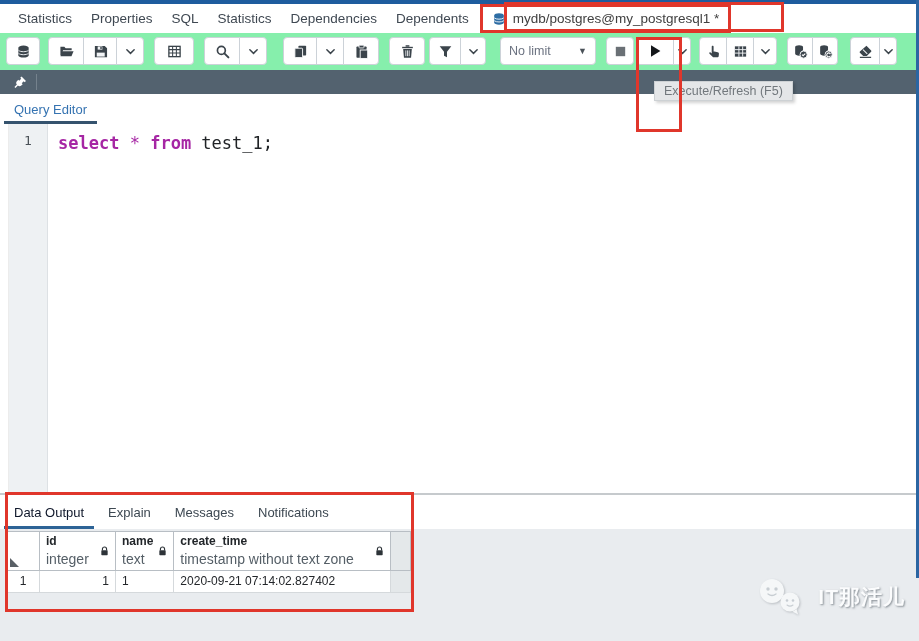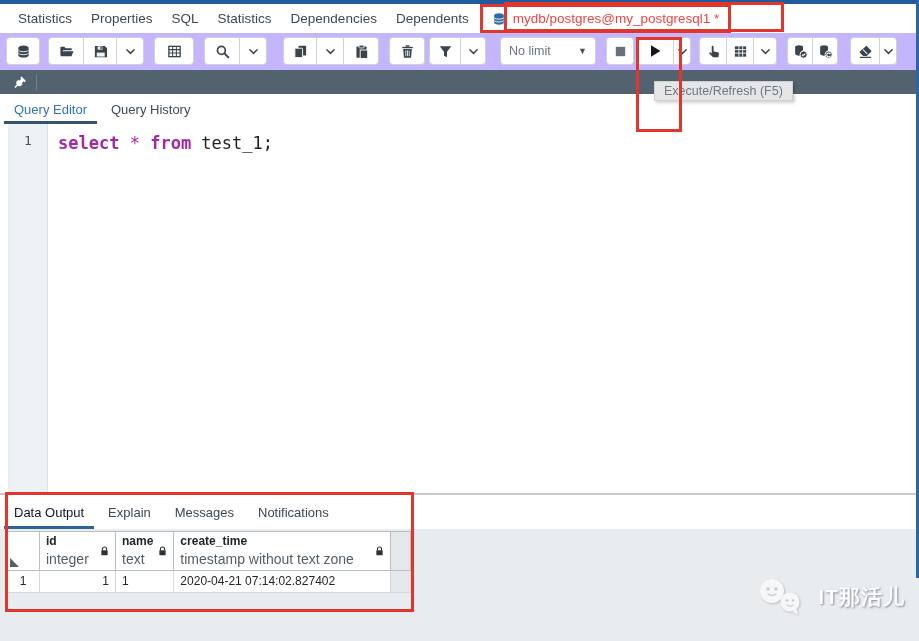--- a/index.html
+++ b/index.html
@@ -16,24 +16,24 @@
     border-bottom:1px solid #d8dcdf;display:flex;align-items:center;
   }
   .mtab{
     margin-left:19px;font-size:13.5px;color:#3f4852;white-space:nowrap;cursor:default;
   }
   .mtab:first-child{margin-left:18px;}
   .activetab{
     margin-left:11px;height:29px;box-sizing:border-box;border:3px solid #e0362b;
     display:flex;align-items:center;gap:7px;padding:0 9px;background:#fff;
   }
-  .activetab .lbl{font-size:13.5px;color:#ef4444;white-space:nowrap;}
+  .activetab .lbl{font-size:13.5px;color:#404040;white-space:nowrap;}
   
   .toolbar{
-    position:absolute;left:0;top:33px;width:919px;height:37px;background:#c4b5fd;
+    position:absolute;left:0;top:33px;width:919px;height:37px;background:#86efac;
     display:flex;align-items:flex-start;padding-top:4px;box-sizing:border-box;
   }
   .tbgroup{display:flex;flex:0 0 auto;}
   .tb{
     height:28px;box-sizing:border-box;background:#fff;border:1px solid #ccd2d8;
     display:flex;align-items:center;justify-content:center;margin-left:-1px;padding:0;cursor:pointer;
   }
   .tb:first-child{margin-left:0;border-top-left-radius:4px;border-bottom-left-radius:4px;}
   .tb:last-child{border-top-right-radius:4px;border-bottom-right-radius:4px;}
   .tb svg{display:block;}
@@ -361,21 +361,20 @@
   <span class="plug" style="display: flex;">
       <svg width="15" height="15" viewBox="0 0 16 16">
         <path fill="#fff" d="M10.2 1.6L8.8 3l1 1-2.1 2.1-1-1-1.5 1.5c-1 1-1 2.6 0 3.6L2.6 12.8l1.1 1.1 2.6-2.6c1 1 2.6 1 3.6 0l1.5-1.5-1-1L12.5 6.7l1 1L14.9 6.3z"></path>
       </svg>
     </span>
   <span class="sep"></span>
 </div>
 
 <div class="edtabs">
   <div class="edtab active">Query Editor</div>
-  <div class="edtab">Query History</div>
 </div>
 
 <div class="editor">
   <div class="lstrip"></div>
   <div class="gutter">
     <span>1</span>
   </div>
   <div class="codeline"><span class="kw">select</span><span> </span><span class="op">*</span><span> </span><span class="kw">from</span><span> test_1;</span></div>
 </div>
 
@@ -423,21 +422,21 @@
                 <rect x="3.4" y="7" width="9.2" height="7" rx="1" fill="#2d3338"></rect>
               </svg>
             </span>
       </td>
       <td class="c-fill"></td>
     </tr>
     <tr class="drow">
       <td class="rnum">1</td>
       <td class="vr">1</td>
       <td class="vl">1</td>
-      <td class="vl">2020-04-21 07:14:02.827402</td>
+      <td class="vl">2020-09-21 07:14:02.827402</td>
       <td class="c-fill"></td>
     </tr>
   </tbody>
     </table>
 </div>
 
 <div class="tooltip">Execute/Refresh (F5)</div>
 
 <div class="redbox" id="rb-tab"></div>
 <div class="redbox" id="rb-exec"></div>

